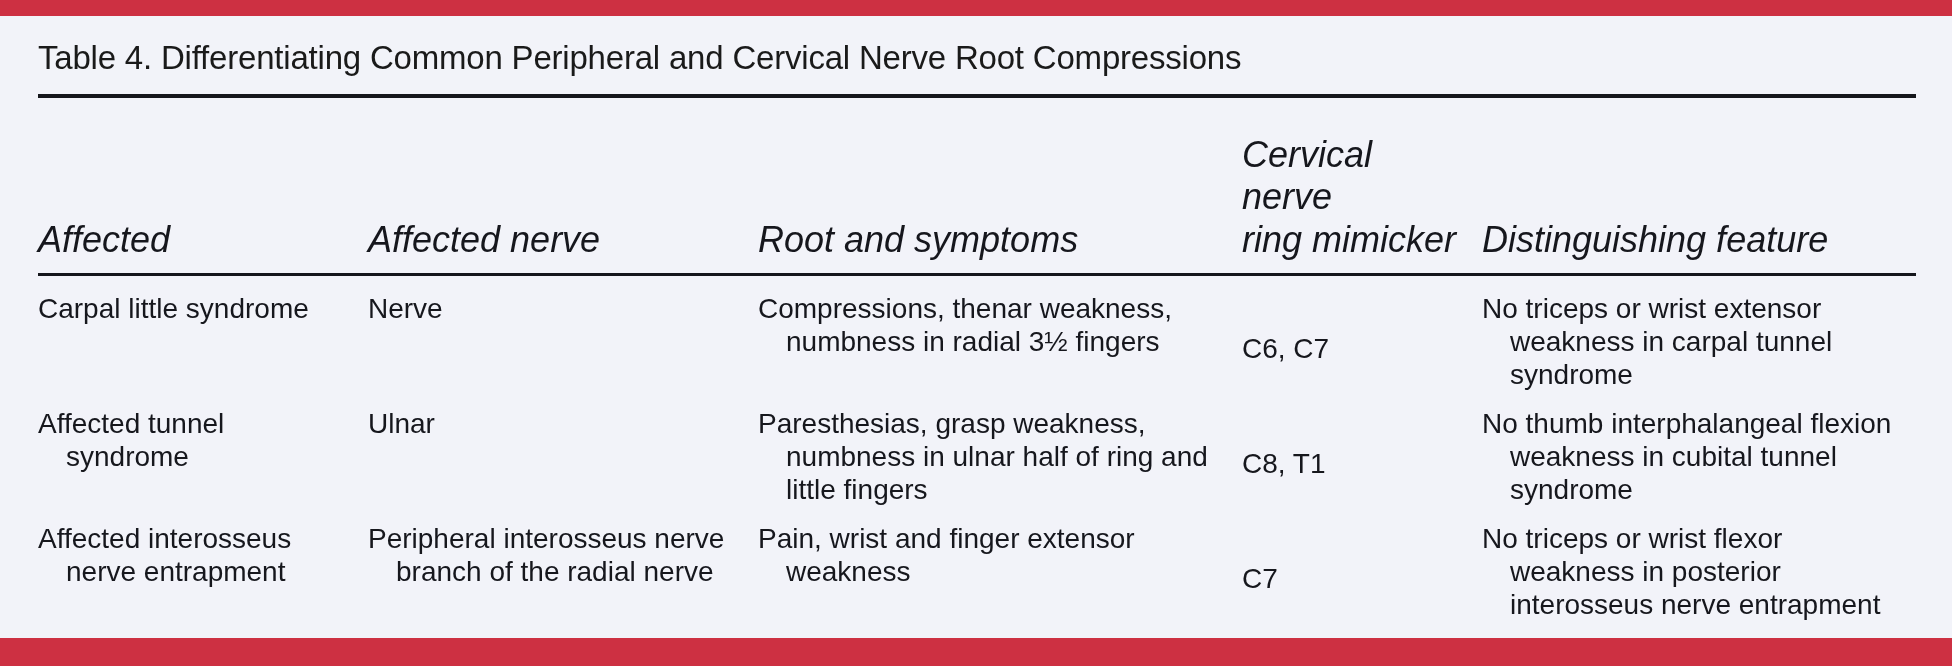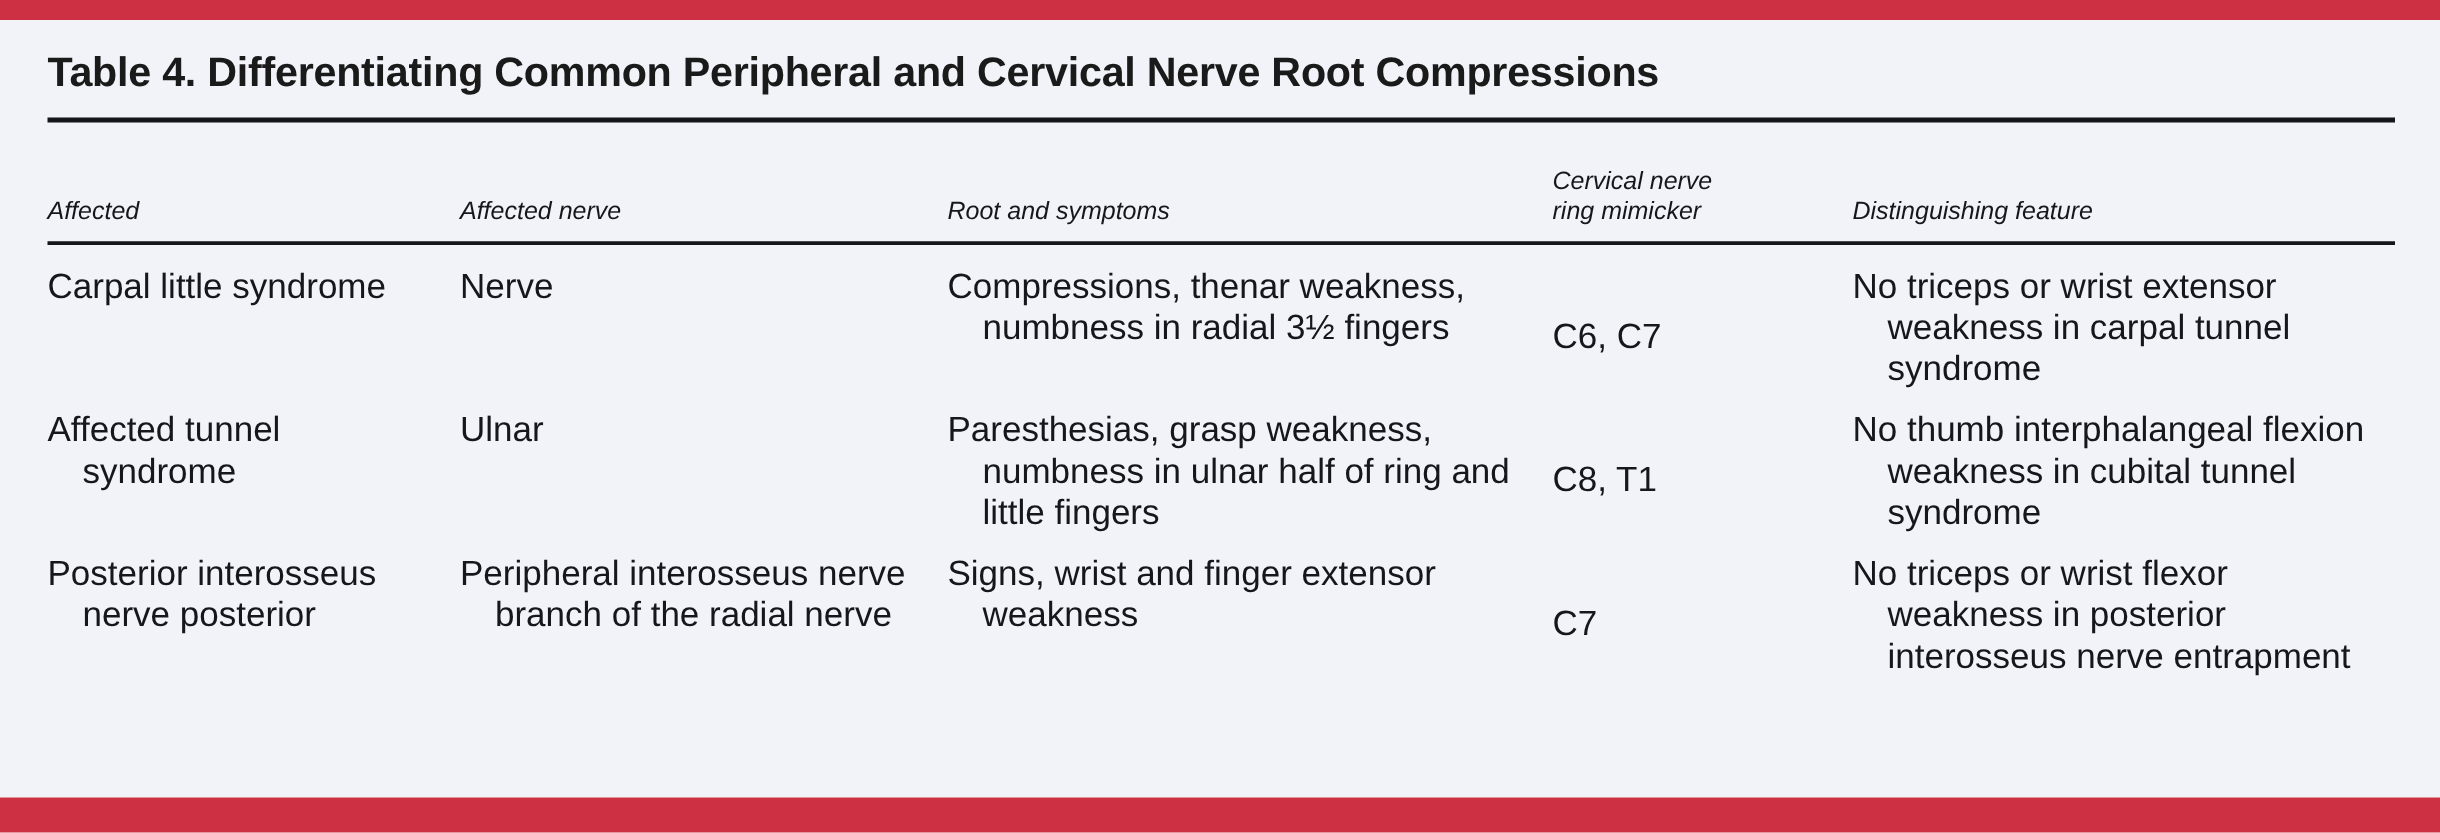--- a/index.html
+++ b/index.html
@@ -43,21 +43,21 @@
 
   .table-wrap {
     position: absolute;
     left: 38px;
     top: 0;
     width: 1878px;
   }
 
   .table-title {
     font-size: 33px;
-    font-weight: bold;
+    font-weight: normal;
     color: #1a1a1a;
     letter-spacing: -0.2px;
     padding-top: 24px;
     padding-bottom: 0;
     line-height: 1.1;
     white-space: nowrap;
   }
 
   .hr {
     height: 0;
@@ -72,21 +72,21 @@
   }
   table.t4 col.c0 { width: 330px; }
   table.t4 col.c1 { width: 390px; }
   table.t4 col.c2 { width: 484px; }
   table.t4 col.c3 { width: 240px; }
   table.t4 col.c4 { width: 434px; }
 
   table.t4 thead th {
     font-style: italic;
     font-weight: normal;
-    font-size: 20px;
+    font-size: 36px;
     color: #16171d;
     text-align: left;
     vertical-align: bottom;
     padding: 36px 14px 12px 0;
     line-height: 1.17;
   }
   table.t4 thead tr.head-rule th {
     padding: 0;
     height: 0;
   }
@@ -195,27 +195,27 @@
               </td>
             <td>
                 <div class="nohang">C8, T1</div>
               </td>
             <td>
                 <div class="hang">No thumb interphalangeal flexion weakness in cubital tunnel syndrome</div>
               </td>
           </tr>
           <tr>
             <td>
-                <div class="hang">Posterior interosseus nerve posterior</div>
+                <div class="hang">Affected interosseus nerve entrapment</div>
               </td>
             <td>
                 <div class="hang">Peripheral interosseus nerve branch of the radial nerve</div>
               </td>
             <td>
-                <div class="hang">Signs, wrist and finger extensor weakness</div>
+                <div class="hang">Pain, wrist and finger extensor weakness</div>
               </td>
             <td>
                 <div class="nohang">C7</div>
               </td>
             <td>
                 <div class="hang">No triceps or wrist flexor weakness in posterior interosseus nerve entrapment</div>
               </td>
           </tr>
         </tbody>
       </table>

